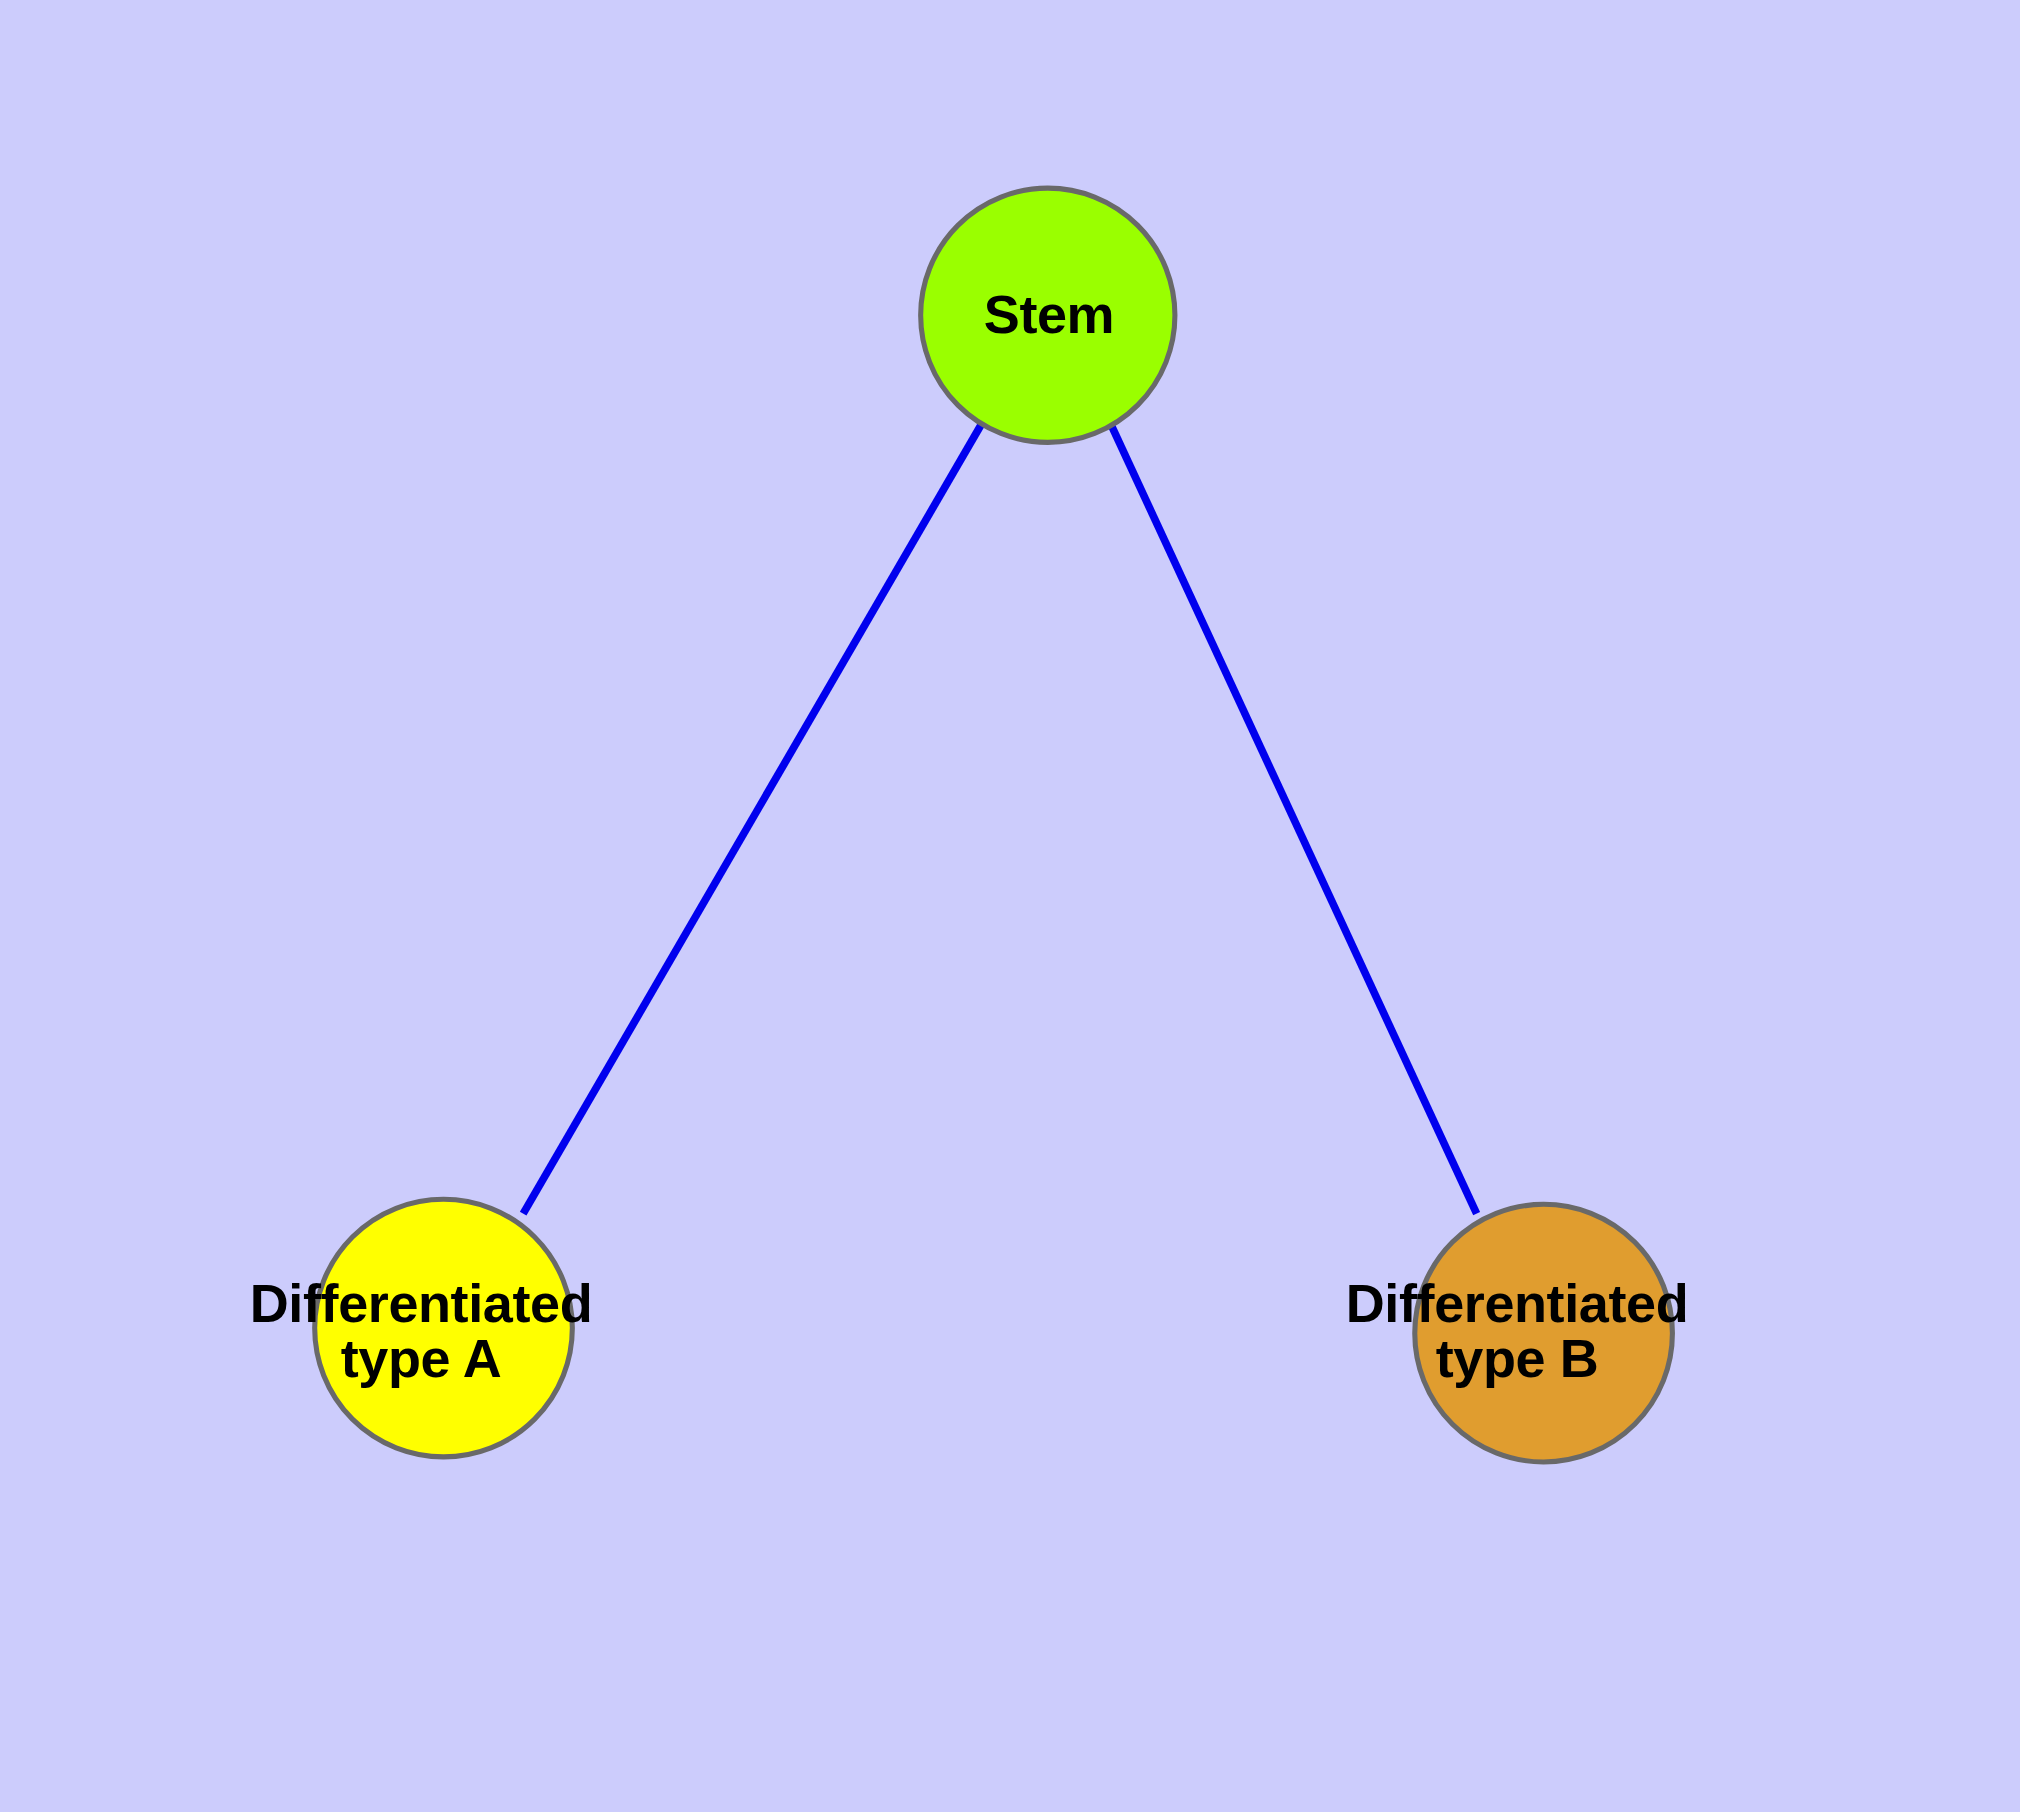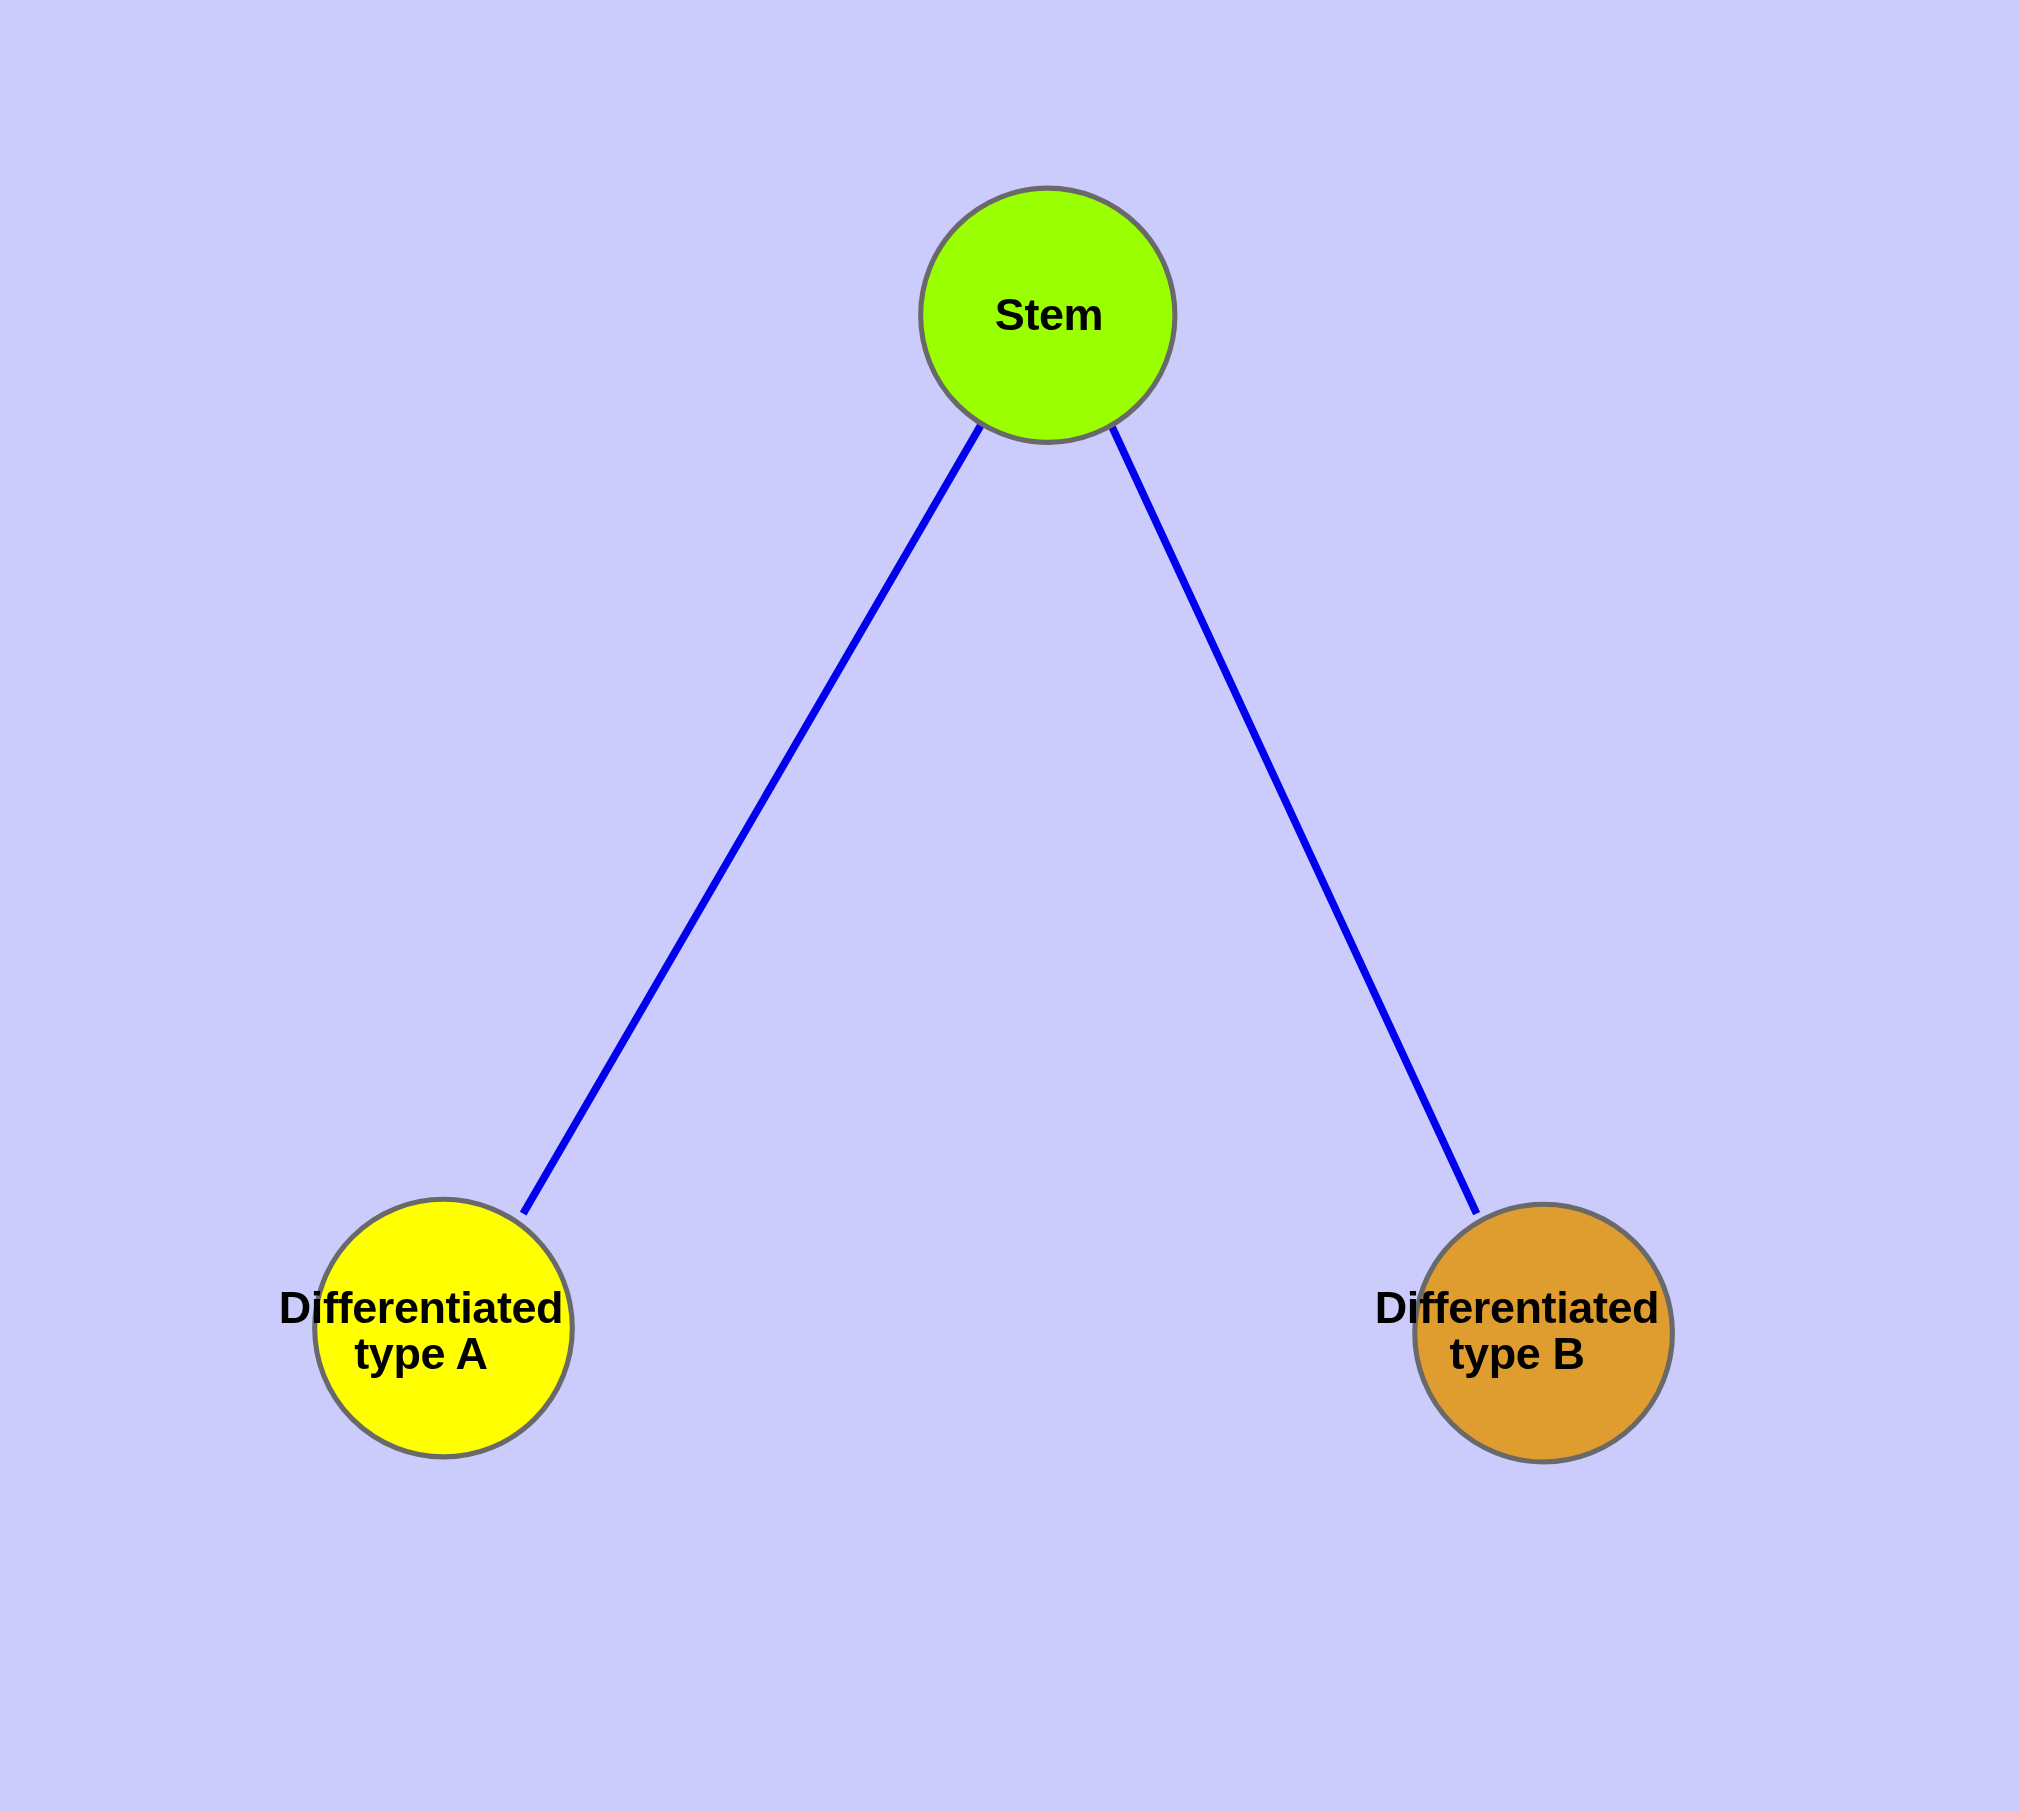--- a/index.html
+++ b/index.html
@@ -20,21 +20,21 @@
     top: 0;
     left: 0;
     width: 2021px;
     height: 1812px;
   }
   .node-label {
     position: absolute;
     color: #000000;
     font-family: "Liberation Sans", sans-serif;
     font-weight: bold;
-    font-size: 45px;
+    font-size: 54px;
     line-height: 1.02;
     text-align: center;
     white-space: pre;
     transform: translate(-50%, -50%);
     pointer-events: none;
     letter-spacing: -0.4px;
   }
 </style>
 </head>
 <body>

